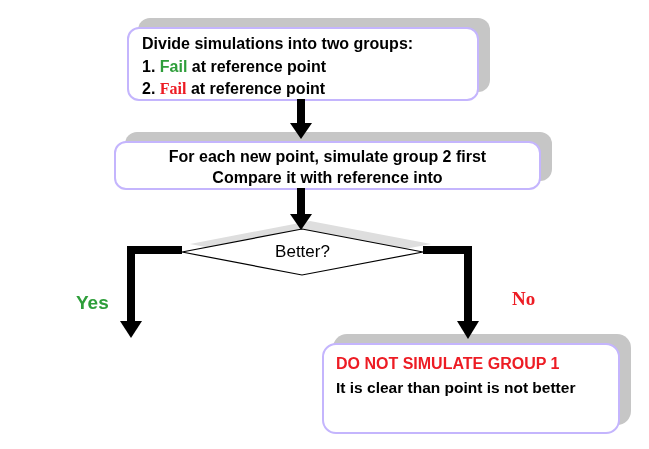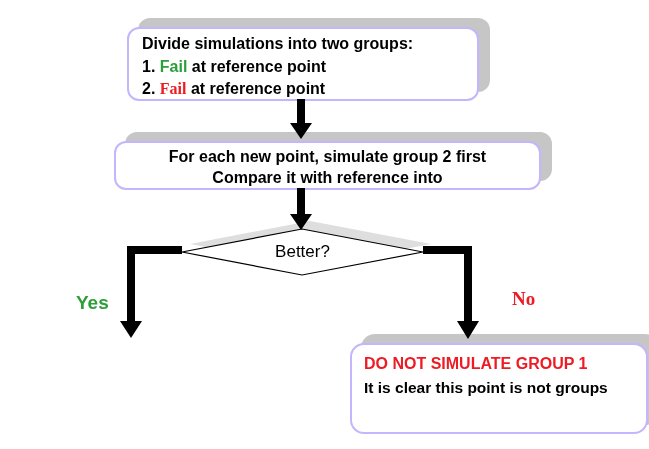--- a/index.html
+++ b/index.html
@@ -51,21 +51,20 @@
     justify-content: center;
     font-size: 17px;
   }
   .box4 {
     left: 322px; top: 343px;
     width: 298px; height: 91px;
     border-radius: 14px;
     padding: 7px 6px 0 12px;
     font-size: 15.5px;
     line-height: 24px;
-    margin-left: 28px;
   }
   .box4 .heading {
     font-size: 16px;
     color: var(--fail, #ed1c24);
   }
   .pass { color: var(--pass, #2e9e3a); }
   .fail { color: var(--fail, #ed1c24); font-family: Liberation Serif, serif; }
   svg.overlay {
     position: absolute;
     left: 0; top: 0;
@@ -105,21 +104,21 @@
   </div>
 
   <div class="box box2">
     <div>For each new point, simulate group 2 first</div>
     <div>Compare it with reference into</div>
   </div>
 
 
   <div class="box box4">
     <div class="heading">DO NOT SIMULATE GROUP 1</div>
-    <div>It is clear this point is not groups</div>
+    <div>It is clear than point is not better</div>
   </div>
 
   <svg class="overlay" viewBox="0 0 649 449" aria-hidden="true">
 
     <polygon id="diamond-shadow" points="310,221 431,244 310,267 190,244"></polygon>
     <polygon id="diamond-body" points="302,229 423,252 302,275 182,252"></polygon>
 
     <line class="arrow-shaft" x1="301" y1="99" x2="301" y2="124"></line>
     <polygon class="arrow-head" points="290,123 312,123 301,139"></polygon>
 

